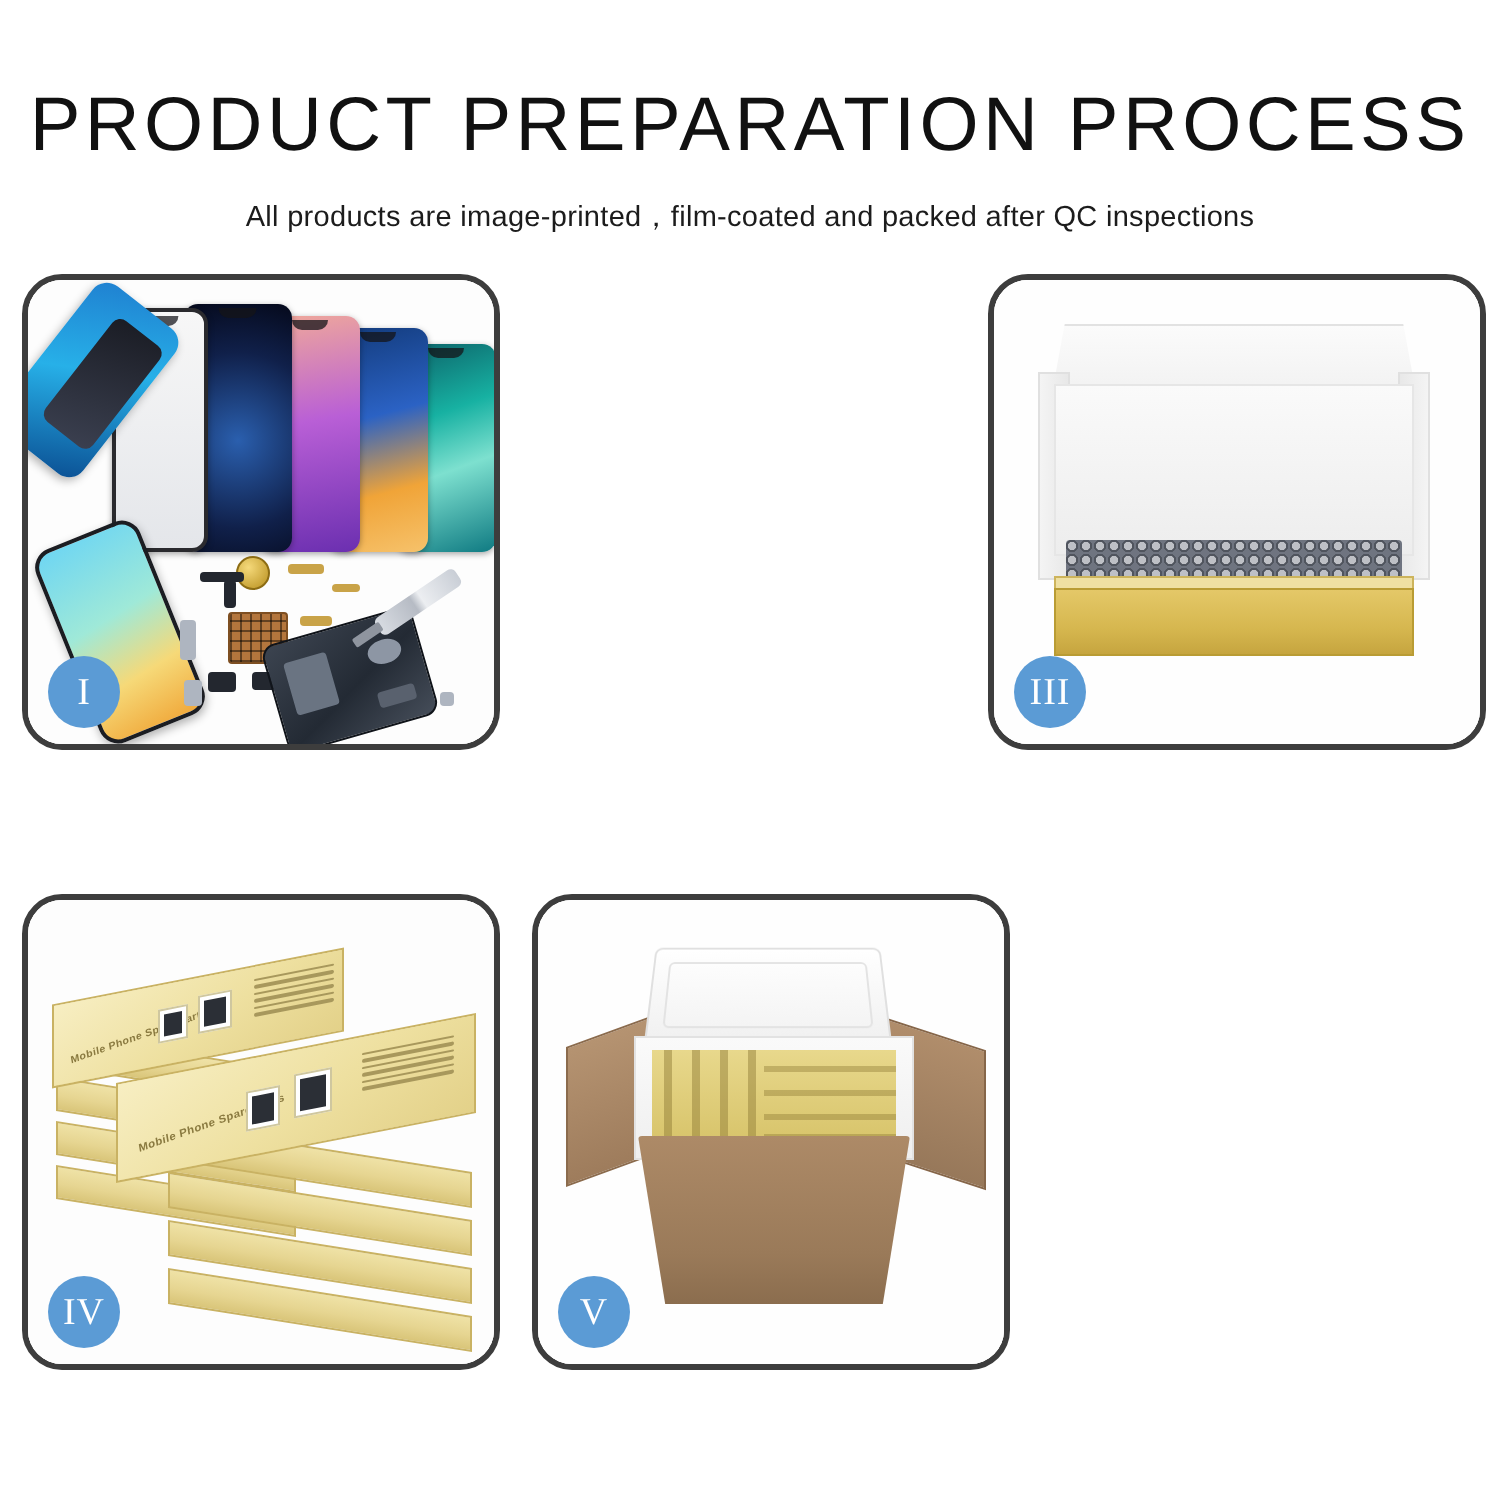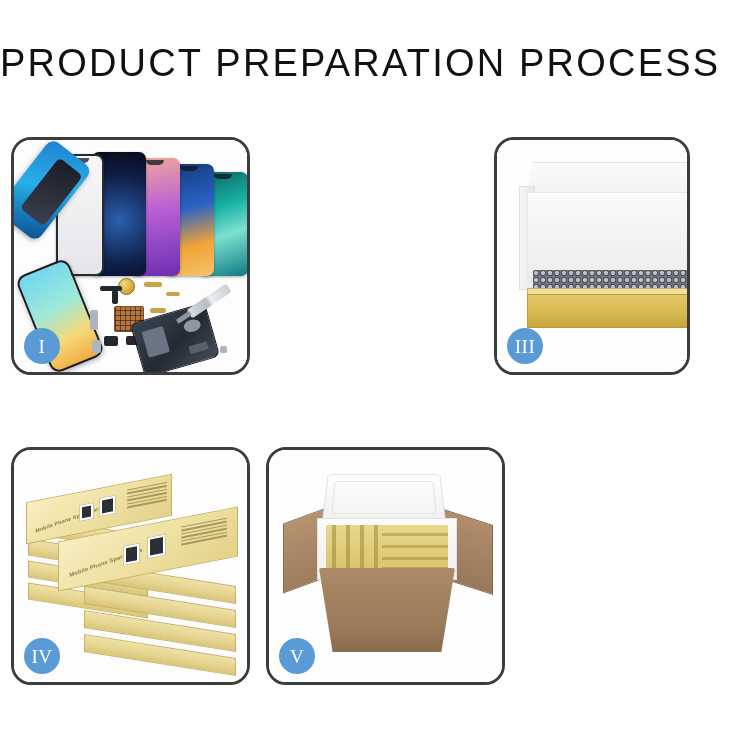--- a/index.html
+++ b/index.html
@@ -5,21 +5,21 @@
   * { box-sizing: border-box; margin: 0; padding: 0; }
   html, body {
     width: 750px; height: 750px;
     background: #ffffff;
     font-family: "Liberation Sans", sans-serif;
     overflow: hidden;
   }
   .page { position: relative; width: 750px; height: 750px; background: #ffffff; }
 
   
-  .header { position: absolute; left: 0; top: 0; width: 750px; }
+  .header { position: absolute; left: 0; top: 0; width: 750px; text-align: center; }
   .title {
     font-size: 38px; font-weight: 400; letter-spacing: 2.2px;
     color: #111111; line-height: 1; margin-top: 44px;
     font-family: "Liberation Sans", sans-serif;
   }
   .subtitle {
     font-size: 14.5px; font-weight: 400; color: #1c1c1c;
     letter-spacing: 0.15px; margin-top: 17px;
   }
 
@@ -32,21 +32,21 @@
     position: absolute; top: 0; height: 238px; width: 239px;
     border: 3px solid #3d3d3d; border-radius: 20px;
     background: #fbfbfb; overflow: visible;
   }
   .panel .stage {
     position: absolute; inset: 0; border-radius: 17px;
     overflow: hidden; background: #fcfcfc;
   }
   .col-1 { left: 11px; }
   .col-2 { left: 266px; }
-  .col-3 { left: 494px; width: 196px; }
+  .col-3 { left: 494px; width: 249px; }
 
   
   .badge {
     position: absolute; left: 10px; bottom: 8px;
     width: 36px; height: 36px; border-radius: 50%;
     background: #5b9bd5; color: #ffffff;
     display: flex; align-items: center; justify-content: center;
     font-family: "Liberation Serif", serif;
     font-size: 19px; line-height: 1; letter-spacing: 0.5px;
     z-index: 9;
@@ -311,20 +311,21 @@
     background: rgba(139,110,78,.7); transform: skewY(10deg);
   }
 </style>
 </head>
 <body>
 
 <div class="page">
 
   <div class="header">
     <div class="title">PRODUCT PREPARATION PROCESS</div>
+    <div class="subtitle">All products are image-printed，film-coated and packed after QC inspections</div>
   </div>
 
   <div class="grid">
 
     <div class="row row-1">
 
       <div class="panel col-1">
         <div class="stage">
           <div class="p1">
             <div class="phonefan">

